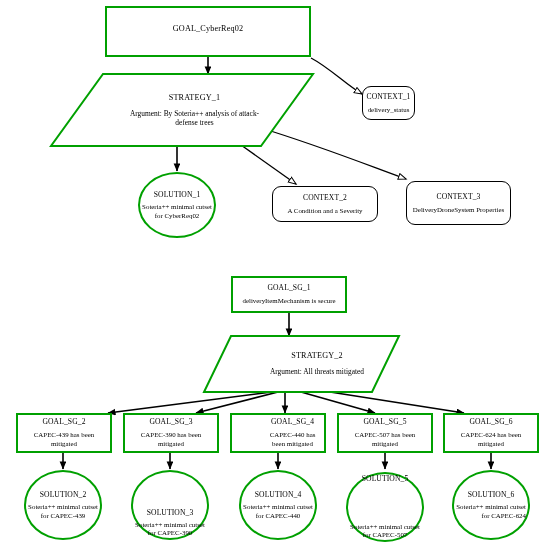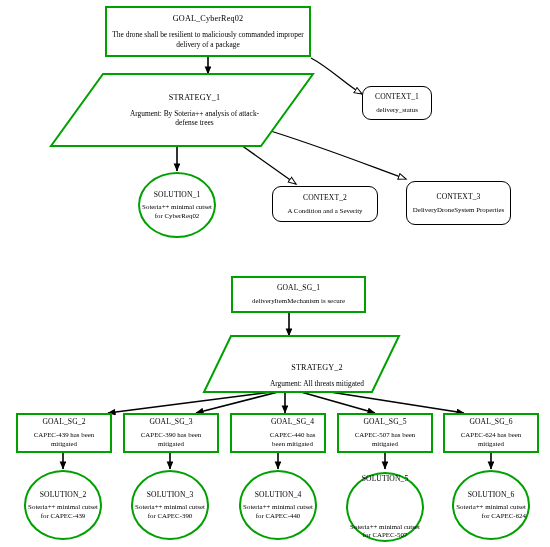--- a/index.html
+++ b/index.html
@@ -113,30 +113,29 @@
   <line x1="385" y1="453" x2="385" y2="469" stroke="#000000" stroke-width="1.6" marker-end="url(#solidArrow)"></line>
   <line x1="491" y1="453" x2="491" y2="469" stroke="#000000" stroke-width="1.6" marker-end="url(#solidArrow)"></line>
 
   <polygon points="103,74 313,74 261,146 51,146" fill="#ffffff" stroke="#00a000" stroke-width="2"></polygon>
   <polygon points="231,336 399,336 372,392 204,392" fill="#ffffff" stroke="#00a000" stroke-width="2"></polygon>
 </svg>
 
 <div class="node goal" style="left:105px; top:6px; width:206px; height:51px;">
   <div class="title">GOAL_CyberReq02</div>
   <div class="gap-6"></div>
-  <div class="body-txt">The drone shall be resilient to maliciously commanded improper delivery of a package</div>
 </div>
 
 <div class="node strat" style="left:110px; top:78px; width:145px; height:64px;">
   <div class="title">STRATEGY_1</div>
   <div class="gap-6"></div>
   <div class="body-txt">Argument: By Soteria++ analysis of attack-defense trees</div>
 </div>
 
-<div class="node ctx" style="left:362px; top:86px; width:70px; height:34px;">
+<div class="node ctx" style="left:362px; top:86px; width:53px; height:34px;">
   <div class="title-sm">CONTEXT_1</div>
   <div class="gap-4"></div>
   <div class="body-txt-sm">delivery_status</div>
 </div>
 
 <div class="node ctx" style="left:272px; top:186px; width:106px; height:36px;">
   <div class="title-sm">CONTEXT_2</div>
   <div class="gap-4"></div>
   <div class="body-txt-sm">A Condition and a Severity</div>
 </div>
@@ -146,27 +145,27 @@
   <div class="gap-4"></div>
   <div class="body-txt-sm">DeliveryDroneSystem Properties</div>
 </div>
 
 <div class="node sol" style="left:138px; top:172px; width:78px; height:66px;">
   <div class="title-sm">SOLUTION_1</div>
   <div class="gap-3"></div>
   <div class="body-txt-sm">Soteria++ minimal cutset for CyberReq02</div>
 </div>
 
-<div class="node goal" style="left:231px; top:276px; width:135px; height:37px;">
+<div class="node goal" style="left:231px; top:276px; width:116px; height:37px;">
   <div class="title-sm">GOAL_SG_1</div>
   <div class="gap-4"></div>
   <div class="body-txt-sm">deliveryItemMechanism is secure</div>
 </div>
 
-<div class="node strat" style="left:235px; top:352px; width:140px; height:48px;">
+<div class="node strat" style="left:235px; top:340px; width:140px; height:48px;">
   <div class="title">STRATEGY_2</div>
   <div class="gap-6"></div>
   <div class="body-txt">Argument: All threats mitigated</div>
 </div>
 
 <div class="node goal" style="left:16px; top:413px; width:96px; height:40px;">
   <div class="title-sm">GOAL_SG_2</div>
   <div class="gap-4"></div>
   <div class="body-txt-sm">CAPEC-439 has been mitigated</div>
 </div>
@@ -189,21 +188,21 @@
   <div class="title-sm">GOAL_SG_6</div>
   <div class="gap-4"></div>
   <div class="body-txt-sm">CAPEC-624 has been mitigated</div>
 </div>
 
 <div class="node sol" style="left:24px; top:470px; width:78px; height:70px;">
   <div class="title-sm">SOLUTION_2</div>
   <div class="gap-3"></div>
   <div class="body-txt-sm">Soteria++ minimal cutset for CAPEC-439</div>
 </div>
-<div class="node sol" style="left:131px; top:470px; width:78px; height:70px;">
+<div class="node sol" style="left:131px; top:470px; width:78px; height:70px;justify-content:flex-end;">
   <div class="title-sm">SOLUTION_3</div>
   <div class="gap-3"></div>
   <div class="body-txt-sm">Soteria++ minimal cutset for CAPEC-390</div>
 </div>
 <div class="node sol" style="left:239px; top:470px; width:78px; height:70px;">
   <div class="title-sm">SOLUTION_4</div>
   <div class="gap-3"></div>
   <div class="body-txt-sm">Soteria++ minimal cutset for CAPEC-440</div>
 </div>
 <div class="node sol" style="left:346px; top:472px; width:78px; height:70px;gap:19px;">

